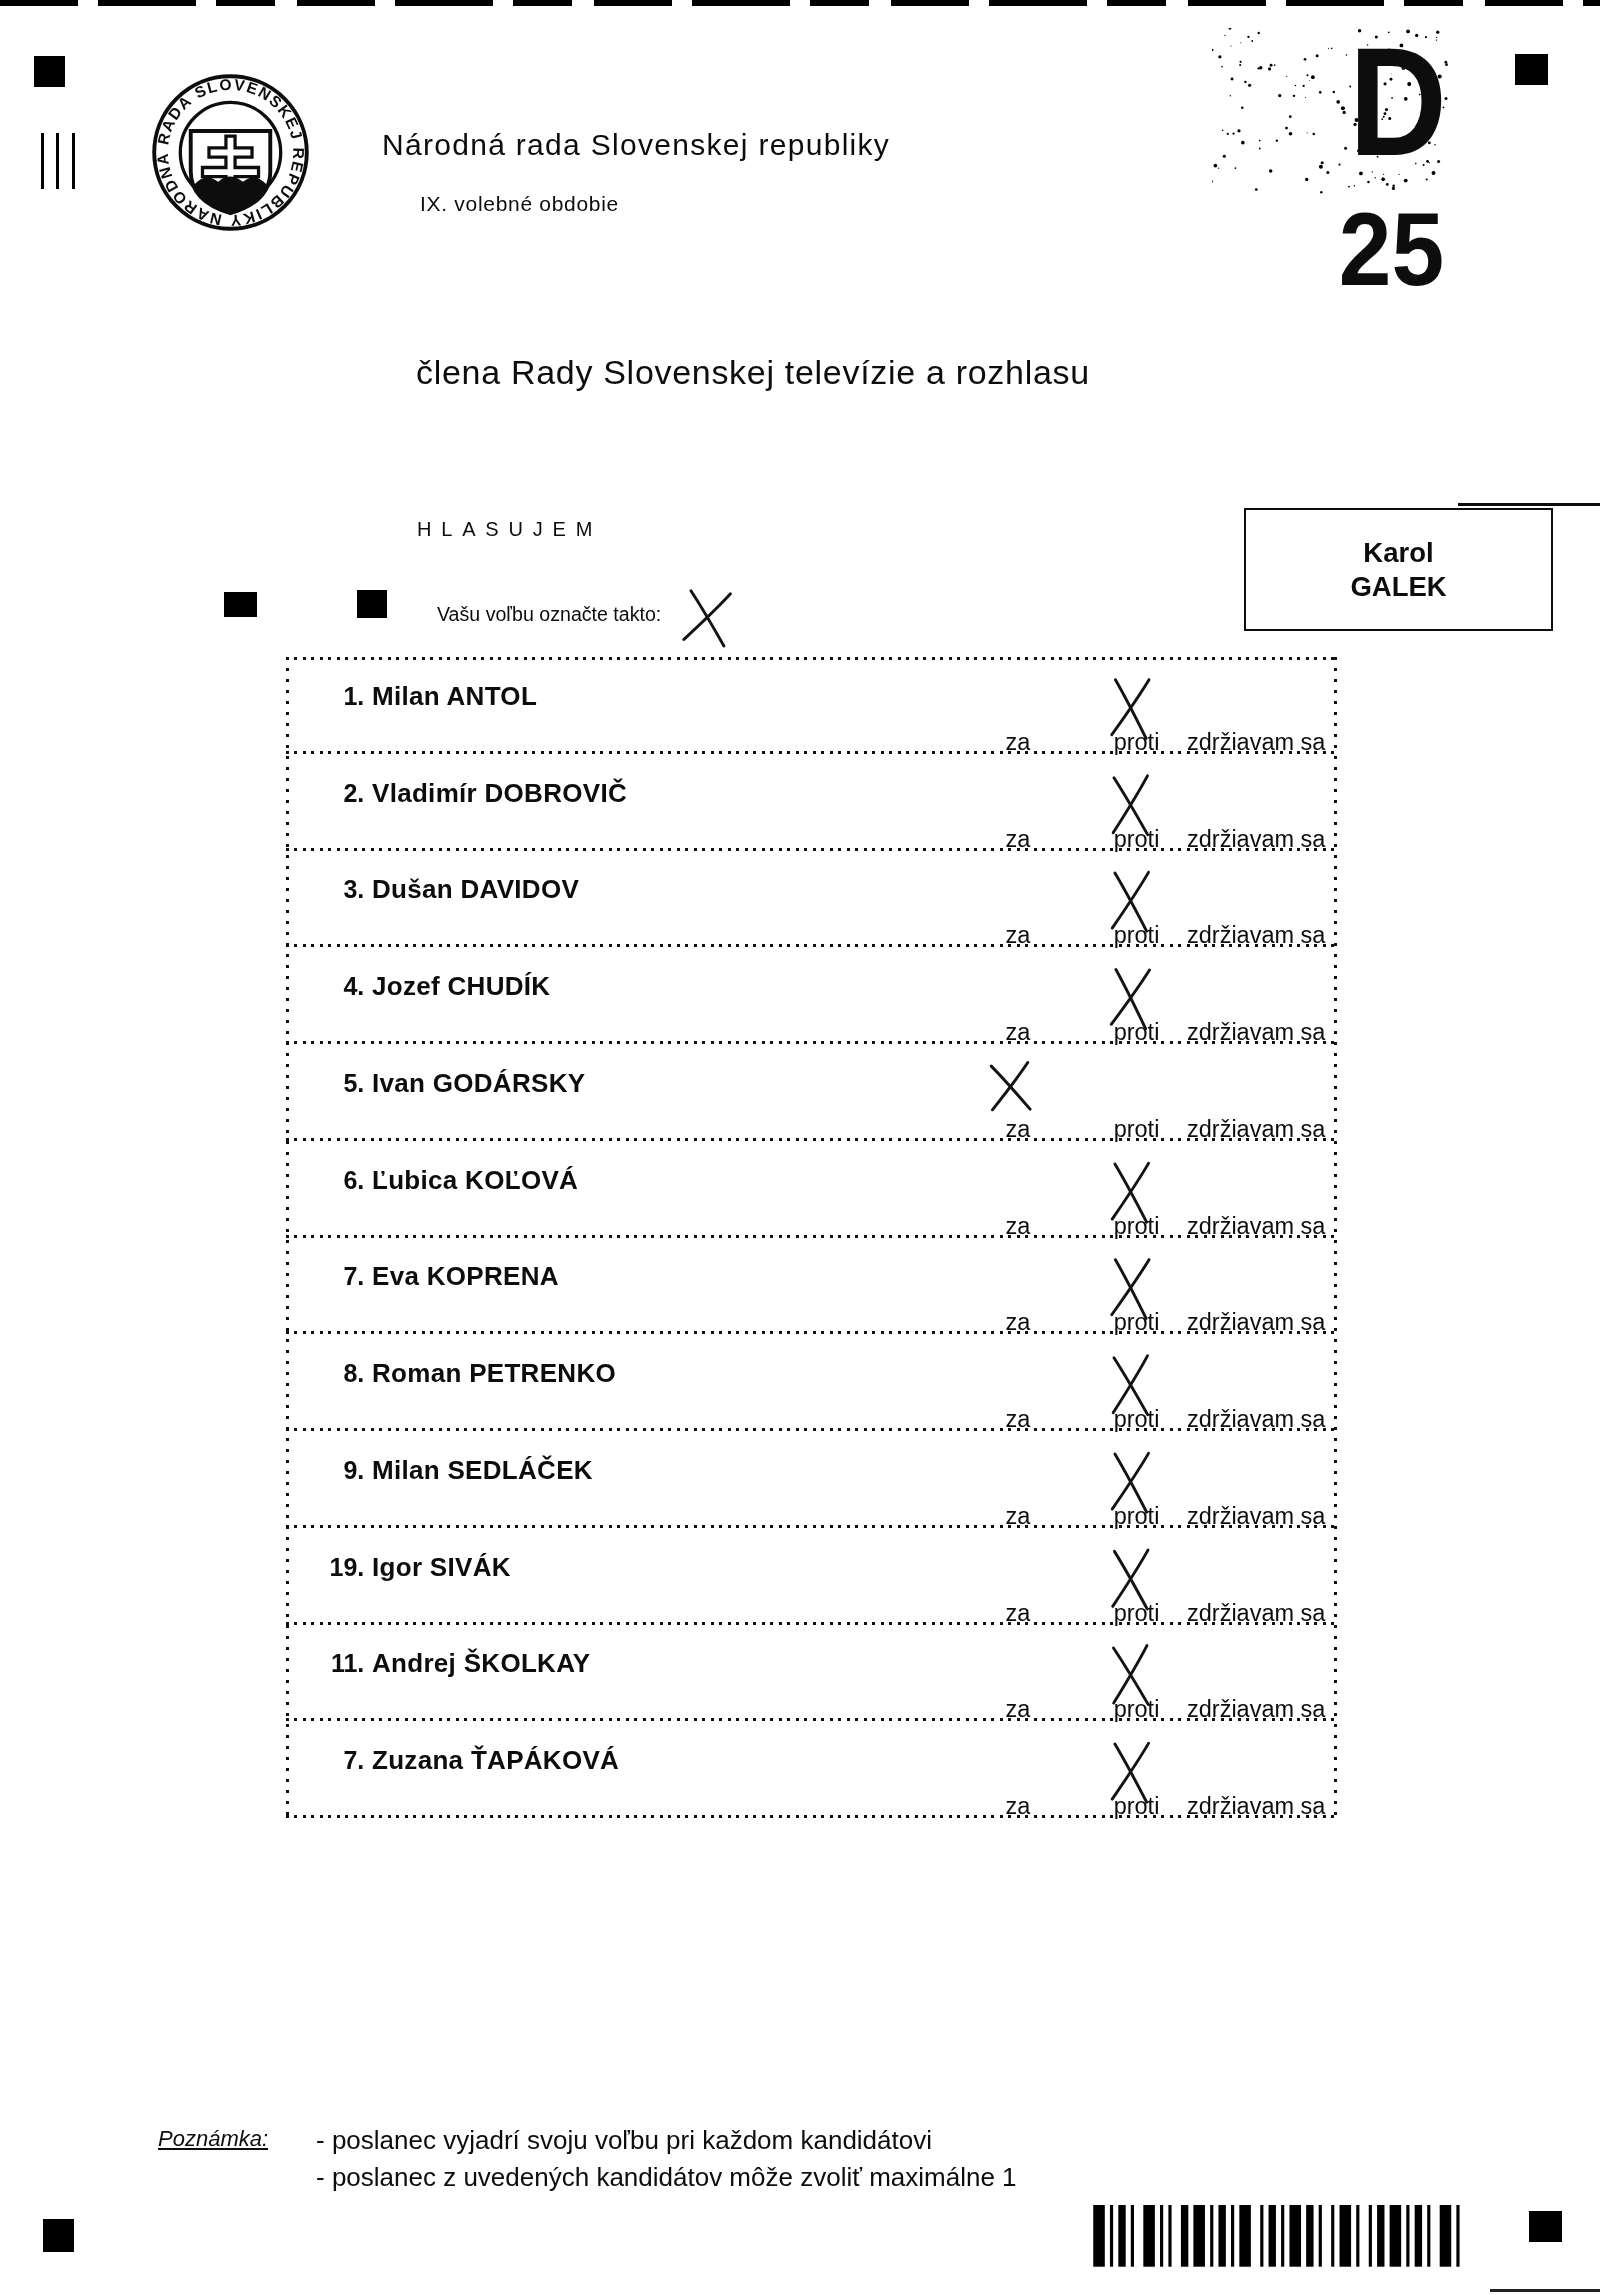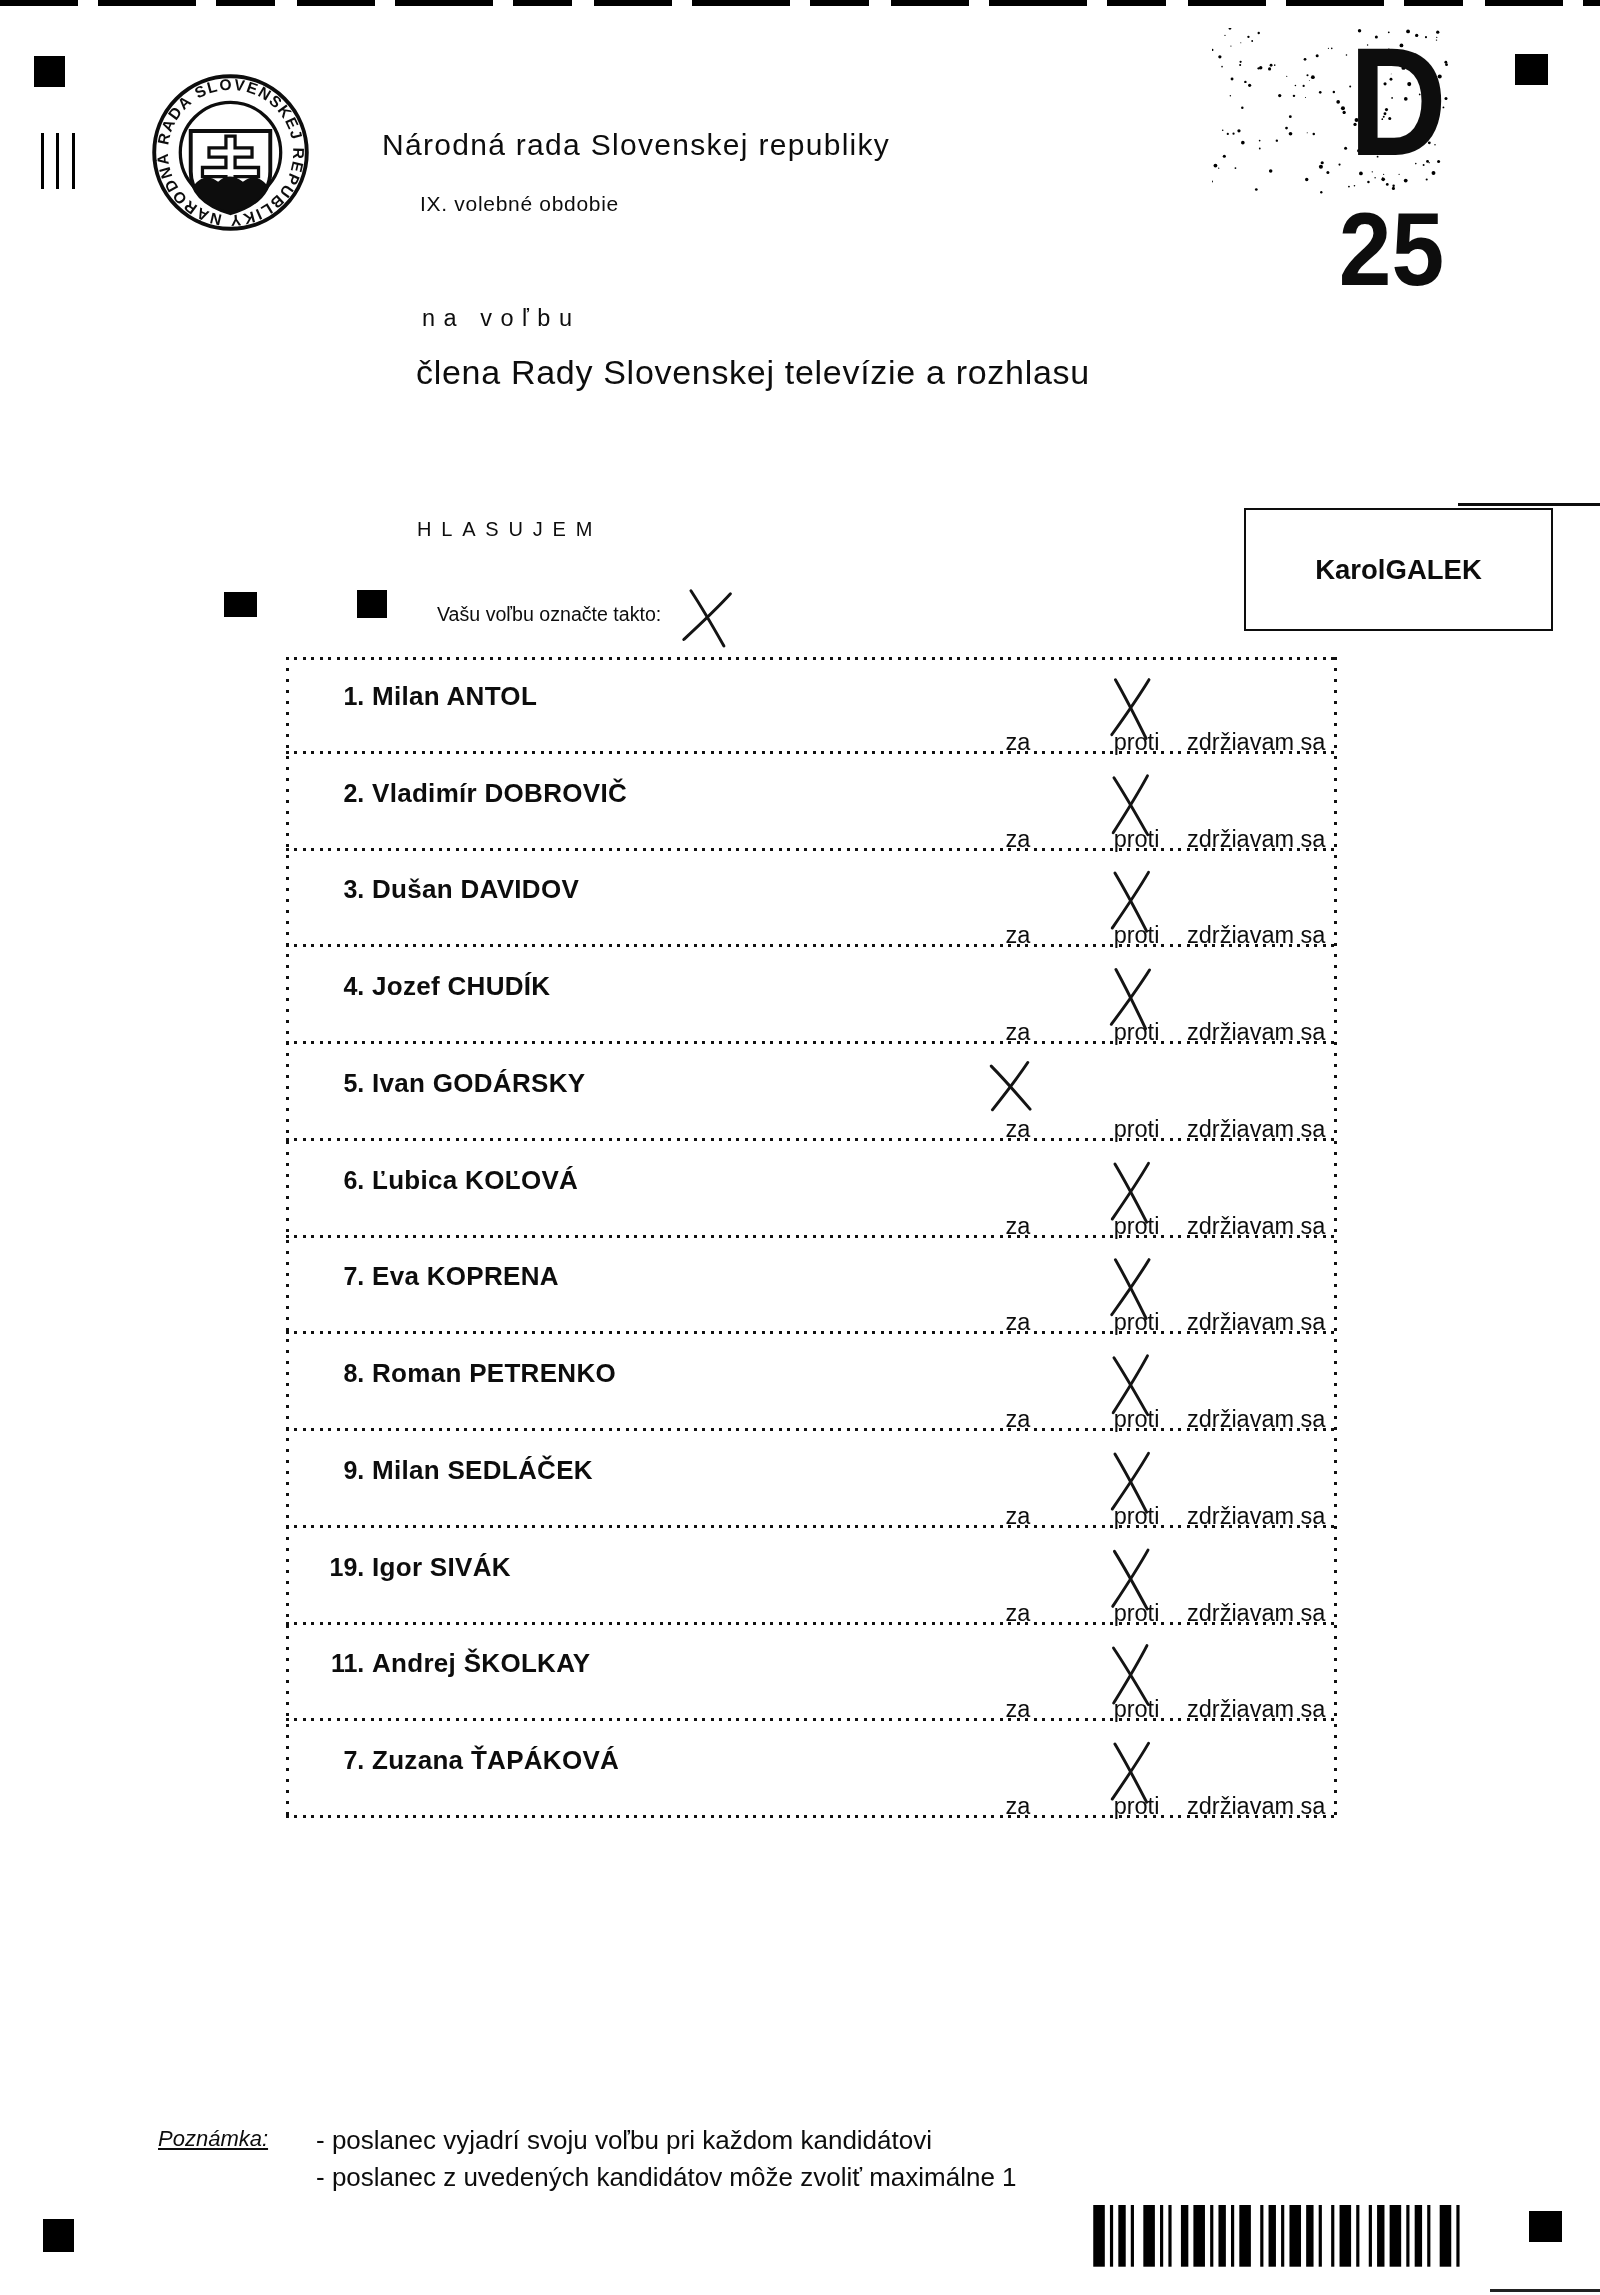--- a/index.html
+++ b/index.html
@@ -20,21 +20,21 @@
   .subject1{left:416px;top:353px;width:784px;font-size:34px;letter-spacing:0.7px;}
   .subject2{left:416px;top:435px;width:784px;font-size:31px;letter-spacing:0.7px;}
   .hlasujem{left:417px;top:518px;width:784px;font-size:20px;font-weight:normal;letter-spacing:9.8px;}
   
   .bigD{left:1349px;top:25px;font-size:154px;line-height:154px;font-weight:bold;
         transform:scaleX(.88);transform-origin:left top;}
   .big25{left:1333px;top:196px;width:127px;text-align:center;font-size:103px;line-height:108px;font-weight:bold;
         transform:scaleX(.92);transform-origin:left top;}
   
   .vbox{left:1244px;top:508px;width:305px;height:119px;border:2px solid #0d0d0d;
-        display:flex;flex-direction:row;justify-content:center;align-items:center;}
+        display:flex;flex-direction:column;justify-content:center;align-items:center;}
   .vbox div{font-size:27.5px;font-weight:bold;line-height:34px;}
   .vline-ext{left:1458px;top:503px;width:142px;height:2.6px;background:#0d0d0d;}
   
   .inst{left:437px;top:603px;font-size:19.6px;}
   
   .tbl{left:286px;top:657px;width:1051px;height:1161px;}
   .hline{position:absolute;left:0;width:1051px;height:2.6px;
     background:repeating-linear-gradient(90deg,#111 0 2.6px,transparent 2.6px 8.5px);}
   .vdot{position:absolute;top:0;width:2.6px;height:1161px;
     background:repeating-linear-gradient(180deg,#111 0 2.6px,transparent 2.6px 11px);}
@@ -77,21 +77,20 @@
     <text font-size="24" font-weight="bold" letter-spacing="2.5" fill="#0d0d0d" font-family="Liberation Sans, sans-serif">
       <textPath href="#sealArc" startOffset="2%">NÁRODNÁ RADA SLOVENSKEJ REPUBLIKY ✶</textPath>
     </text>
     <path d="M 62,92 h 122 v 62 q 0,46 -61,64 q -61,-18 -61,-64 z" fill="#fff" stroke="#0d0d0d" stroke-width="6"></path>
     <path d="M 116,100 h 14 v 18 h 26 v 14 h -26 v 16 h 36 v 14 h -36 v 40 h -14 v -40 h -36 v -14 h 36 v -16 h -26 v -14 h 26 z" fill="#fff" stroke="#0d0d0d" stroke-width="5"></path>
     <path d="M 66,176 q 18,-22 38,-6 q 17,-16 38,0 q 20,-16 38,6 q -8,28 -57,40 q -49,-12 -57,-40 z" fill="#0d0d0d"></path>
   </svg>
 
   <div class="abs ctr org">Národná rada Slovenskej republiky</div>
   <div class="abs ctr term">IX. volebné obdobie</div>
-  <div class="abs ctr subtitle">na voľbu</div>
   <div class="abs ctr subject1">člena Rady Slovenskej televízie a rozhlasu</div>
   <div class="abs ctr hlasujem">HLASUJEM</div>
 
   <svg id="noise" class="abs" style="left:1212px;top:27.5px;" width="242" height="170" viewBox="0 0 370 260">
       <circle cx="0.0" cy="234.8" r="1.4" fill="#000"></circle>
       <circle cx="262.6" cy="135.8" r="1.5" fill="#000"></circle>
       <circle cx="271.8" cy="138.4" r="2.3" fill="#000"></circle>
       <circle cx="294.0" cy="61.7" r="1.6" fill="#000"></circle>
       <circle cx="251.3" cy="13.7" r="2.3" fill="#000"></circle>
       <circle cx="332.1" cy="205.9" r="1.0" fill="#000"></circle>

